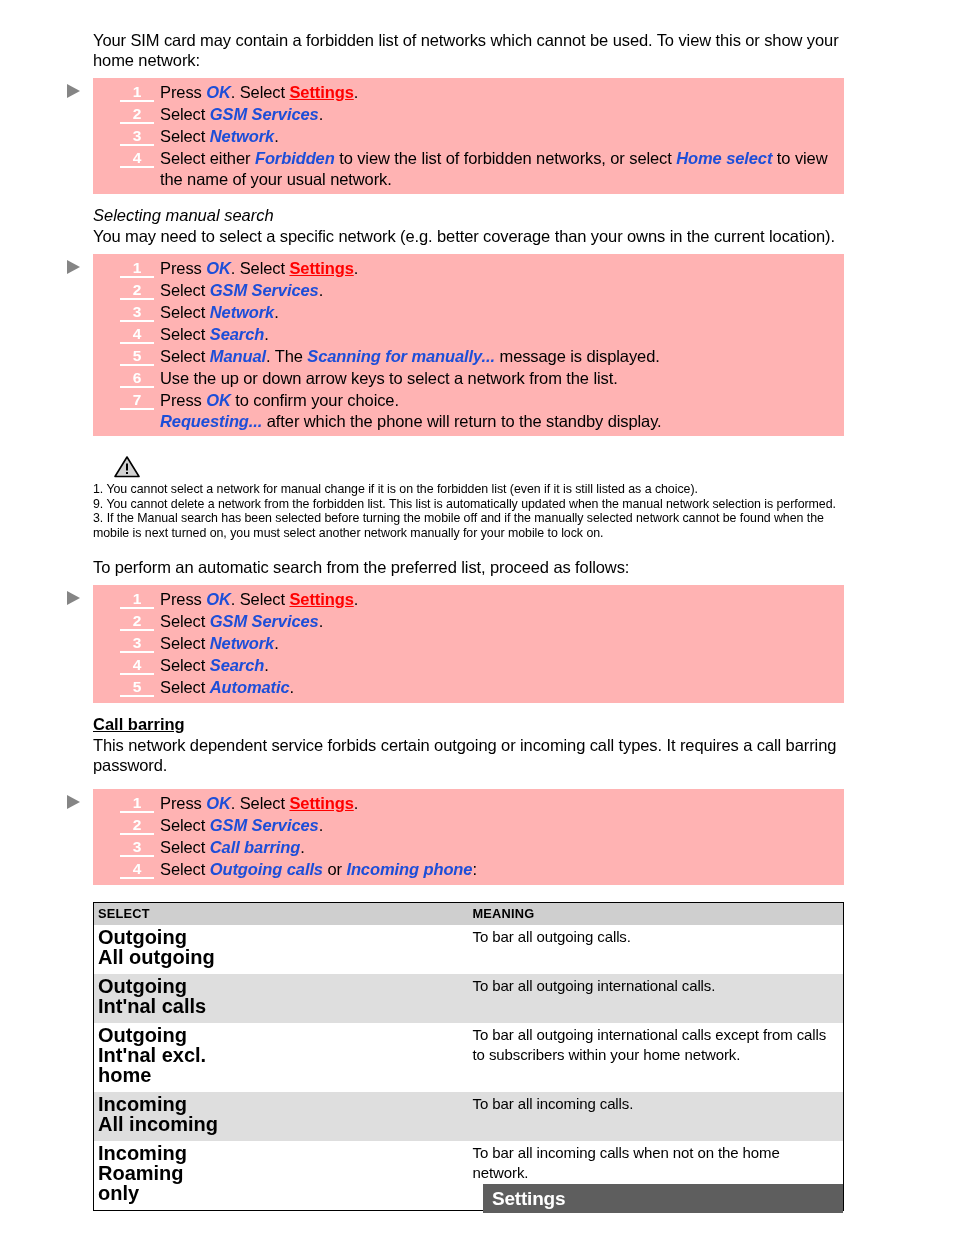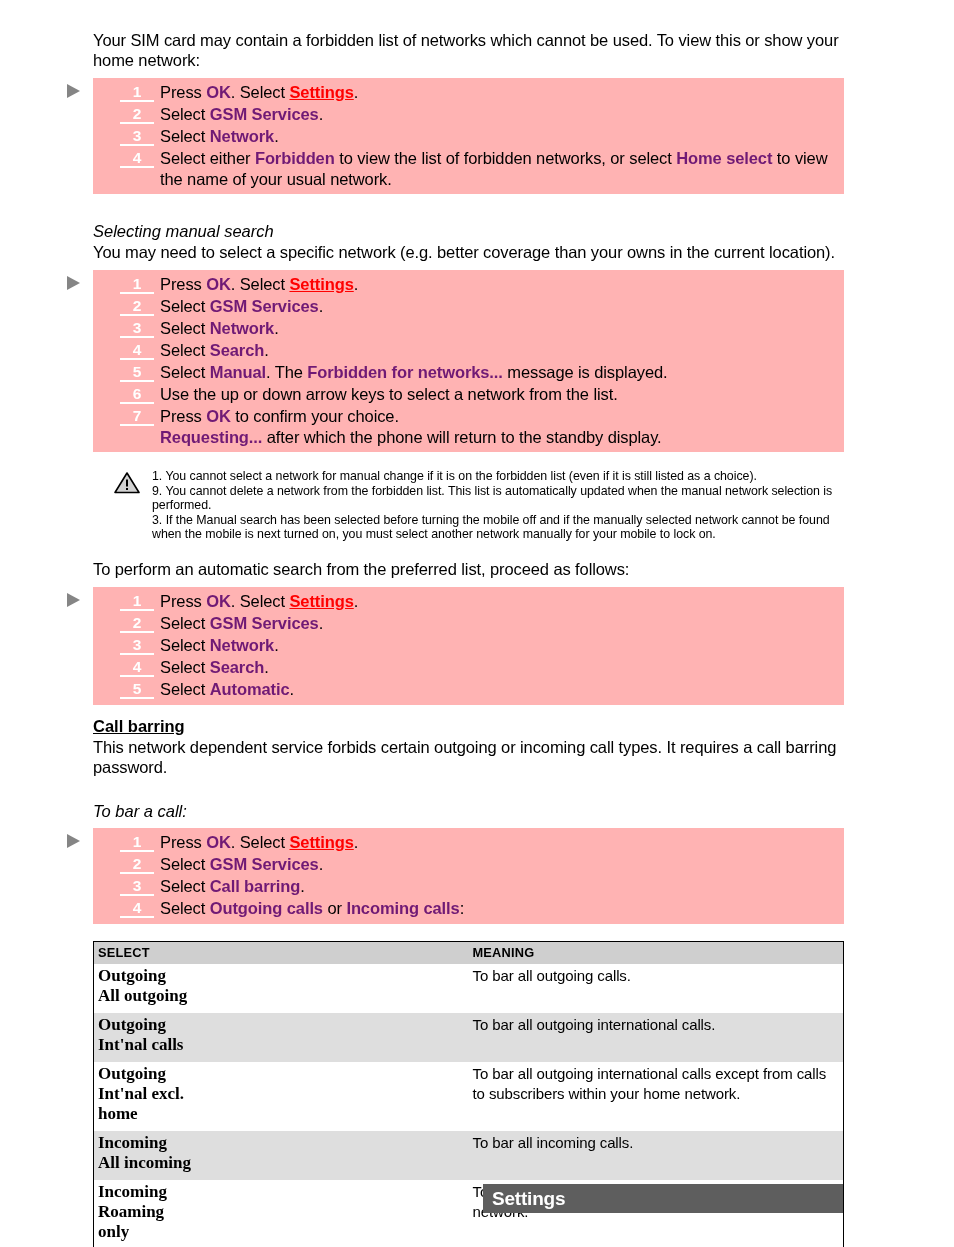--- a/index.html
+++ b/index.html
@@ -27,21 +27,21 @@
   .para {
     font-size: 16.5px;
     line-height: 20px;
     margin: 0 0 2px 0;
     letter-spacing: -0.1px;
   }
   .sec-italic {
     font-size: 16.5px;
     font-style: italic;
     line-height: 20px;
-    margin: 16px 0 1px 0;
+    margin: 0 0 1px 0;
   }
   .sec-underline {
     font-size: 16.5px;
     font-weight: bold;
     text-decoration: underline;
     line-height: 20px;
     margin: 0 0 1px 0;
   }
 
   .spacer-sm { height: 6px; }
@@ -87,27 +87,28 @@
     padding-bottom: 0px;
     height: 20px;
   }
   .step-txt {
     flex: 1 1 auto;
     font-size: 16.5px;
     line-height: 21px;
     padding-right: 4px;
     letter-spacing: -0.1px;
   }
-  .step-txt .r { color: #701a75; font-weight: bold; }
+  .step-txt .r { color: #1d4ed8; font-weight: bold; font-style: italic; }
   .step-txt .ru { color: #ff0000; font-weight: bold; text-decoration: underline; }
 
   
   .note-wrap {
     display: flex;
     align-items: flex-start;
+    flex-direction: column;
   }
   .warn-icon {
     flex: 0 0 auto;
     width: 26px;
     margin-left: 21px;
     margin-right: 12px;
     padding-top: 2px;
   }
   .note-body {
     flex: 1 1 auto;
@@ -133,25 +134,24 @@
   .tbl thead th {
     background: #cfcfcf;
     font-size: 12.8px;
     font-weight: bold;
     line-height: 16px;
     padding-top: 3px;
     padding-bottom: 3px;
     letter-spacing: 0.2px;
   }
   .tbl td.sel {
-    font-size: 17px;
+    font-size: 20px;
     font-weight: bold;
     line-height: 20px;
     width: 198px;
-    font-family: Liberation Serif, serif;
   }
   .tbl td.mean {
     font-size: 15px;
     line-height: 20px;
     letter-spacing: -0.1px;
   }
   .tbl tr.shaded td { background: #dedede; }
   .tbl tr.plain td { background: #ffffff; }
 
   
@@ -229,21 +229,21 @@
     <div class="step">
       <div class="step-num">3</div>
       <div class="step-txt">Select <span class="r">Network</span>.</div>
     </div>
     <div class="step">
       <div class="step-num">4</div>
       <div class="step-txt">Select <span class="r">Search</span>.</div>
     </div>
     <div class="step">
       <div class="step-num">5</div>
-      <div class="step-txt">Select <span class="r">Manual</span>. The <span class="r">Forbidden for networks...</span> message is displayed.</div>
+      <div class="step-txt">Select <span class="r">Manual</span>. The <span class="r">Scanning for manually...</span> message is displayed.</div>
     </div>
     <div class="step">
       <div class="step-num">6</div>
       <div class="step-txt">Use the up or down arrow keys to select a network from the list.</div>
     </div>
     <div class="step">
       <div class="step-num">7</div>
       <div class="step-txt">Press <span class="r">OK</span> to confirm your choice.<br><span class="r">Requesting...</span> after which the phone will return to the standby display.</div>
     </div>
   </div>
@@ -296,42 +296,41 @@
     </div>
   </div>
 
   <div class="spacer-md"></div>
 
   <p class="sec-underline">Call barring</p>
   <p class="para">This network dependent service forbids certain outgoing or incoming call types. It requires a call barring password.</p>
 
   <div class="spacer-sm"></div>
 
-  <p class="sec-italic">To bar a call:</p>
 
   <div class="spacer-sm"></div>
 
   <div class="proc">
     <div class="proc-bullet"></div>
 
     <div class="step">
       <div class="step-num">1</div>
       <div class="step-txt">Press <span class="r">OK</span>. Select <span class="ru">Settings</span>.</div>
     </div>
     <div class="step">
       <div class="step-num">2</div>
       <div class="step-txt">Select <span class="r">GSM Services</span>.</div>
     </div>
     <div class="step">
       <div class="step-num">3</div>
       <div class="step-txt">Select <span class="r">Call barring</span>.</div>
     </div>
     <div class="step">
       <div class="step-num">4</div>
-      <div class="step-txt">Select <span class="r">Outgoing calls</span> or <span class="r">Incoming calls</span>:</div>
+      <div class="step-txt">Select <span class="r">Outgoing calls</span> or <span class="r">Incoming phone</span>:</div>
     </div>
   </div>
 
   <div class="spacer-lg"></div>
 
   <table class="tbl">
     <thead>
       <tr>
         <th>SELECT</th>
         <th>MEANING</th>

